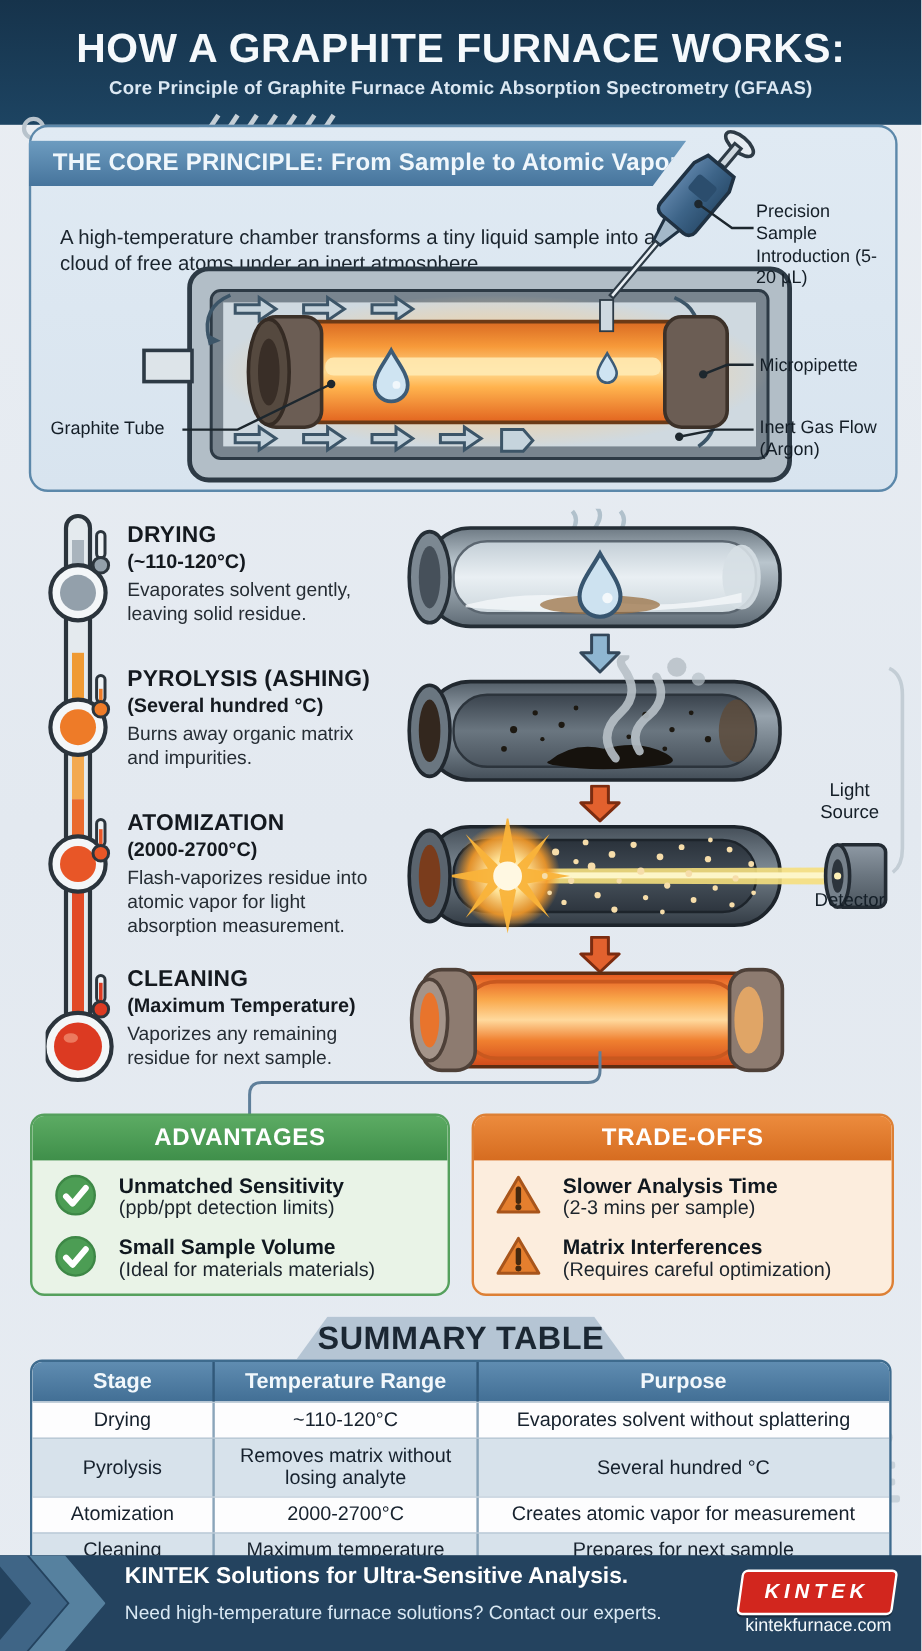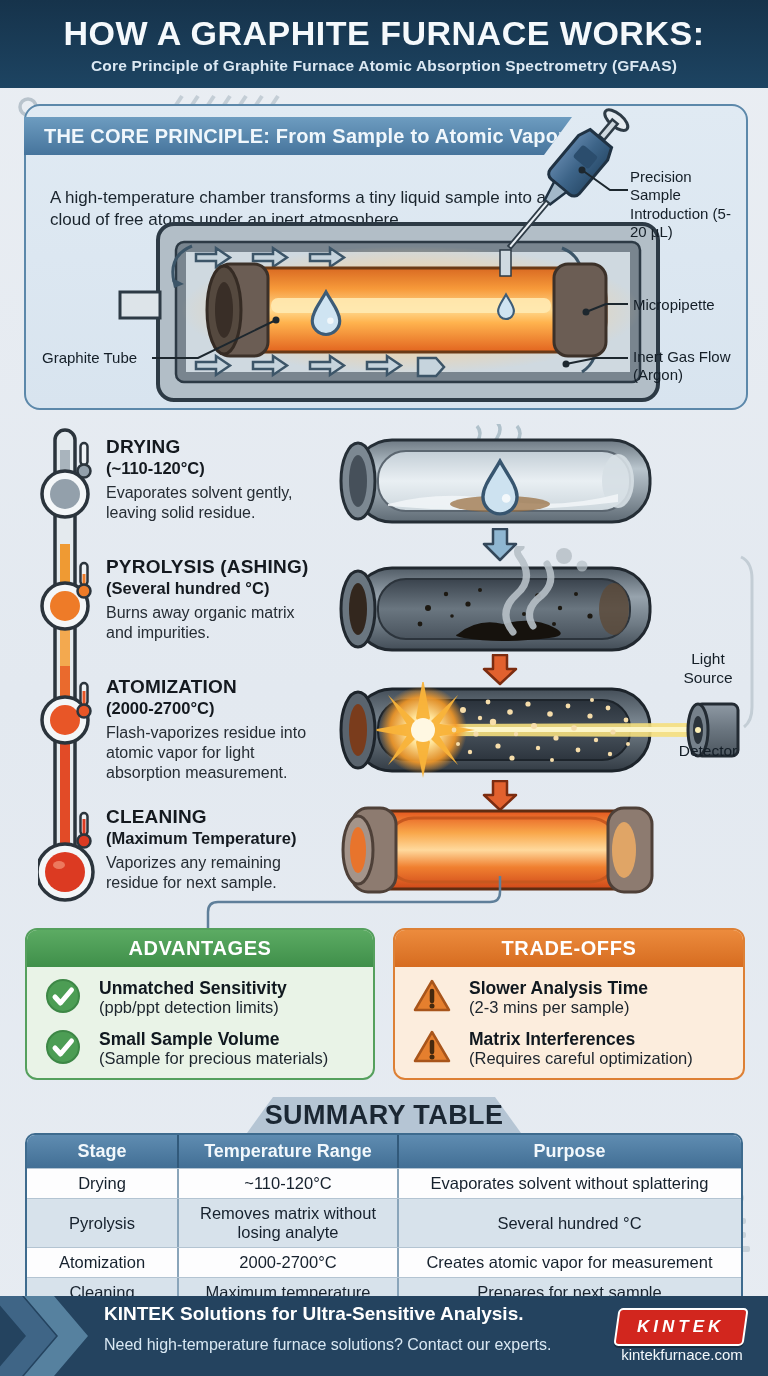--- a/index.html
+++ b/index.html
@@ -1,21 +1,21 @@
 <!DOCTYPE html>
 <html><head>
 <meta charset="utf-8">
 <style>
   html,body{margin:0;padding:0;}
   .page{position:relative;width:768px;height:1376px;overflow:hidden;
         font-family:"Liberation Sans",sans-serif;
         background:linear-gradient(180deg,#eaeef3 0%,#e3e9f0 50%,#e7ecf2 100%);}
   .abs{position:absolute;}
   
-  .header{left:0;top:0;width:768px;height:88px;background:linear-gradient(180deg,#16334b,#1d4462);
+  .header{left:0;top:0;width:768px;height:104px;background:linear-gradient(180deg,#16334b,#1d4462);
           display:flex;flex-direction:column;align-items:center;justify-content:center;gap:4px;}
   .header h1{margin:0;color:#f5f9fc;font-size:34px;font-weight:bold;letter-spacing:.5px;}
   .header h2{margin:0;color:#dbe8f3;font-size:15.5px;font-weight:bold;letter-spacing:.2px;}
   
   .decor{pointer-events:none;}
   
   .core-box{left:24px;top:104px;width:720px;height:302px;background:linear-gradient(180deg,#e0eaf3,#d8e4ef);
             border:2.5px solid #5c88aa;border-radius:16px;}
   .core-banner{left:-2px;top:11px;height:38px;width:548px;
                background:linear-gradient(180deg,#6d9cc0,#46749c);
@@ -500,21 +500,21 @@
         <div class="pt2">(ppb/ppt detection limits)</div>
       </div>
     </div>
     <div class="pitem">
       <svg width="36" height="36">
         <circle cx="18" cy="18" r="16" fill="#4c9d54" stroke="#3d8746" stroke-width="2"></circle>
         <path d="M10,19 l5.5,6 11,-13" fill="none" stroke="#fff" stroke-width="5" stroke-linecap="round" stroke-linejoin="round"></path>
       </svg>
       <div>
         <div class="pt1">Small Sample Volume</div>
-        <div class="pt2">(Sample for precious materials)</div>
+        <div class="pt2">(Ideal for materials materials)</div>
       </div>
     </div>
   </div>
 
   <div class="abs panel trd">
     <div class="phead">
       <span>TRADE-OFFS</span>
     </div>
     <div class="pitem">
       <svg width="38" height="36">

